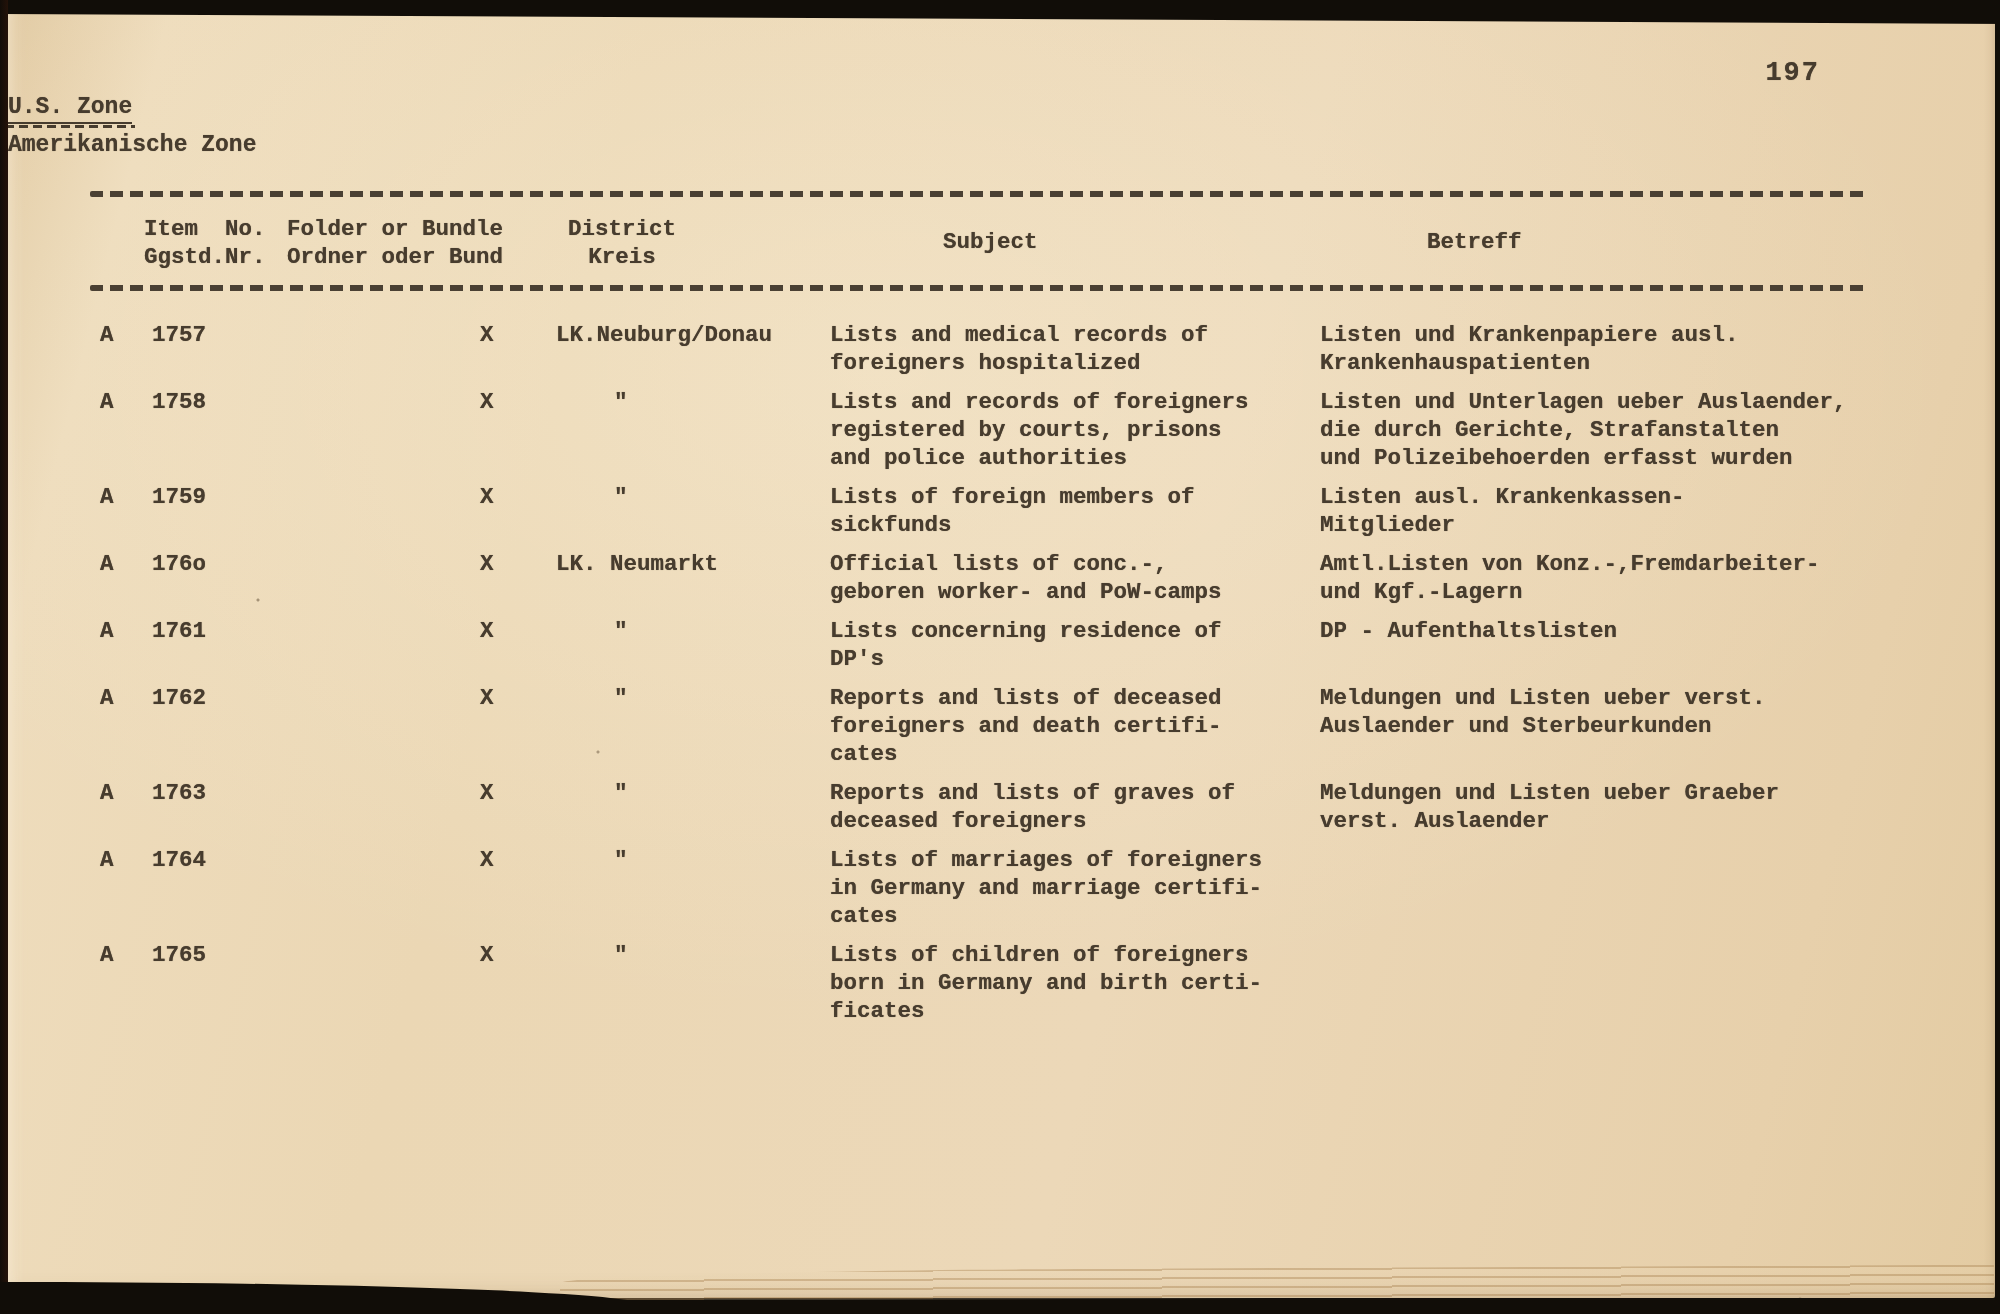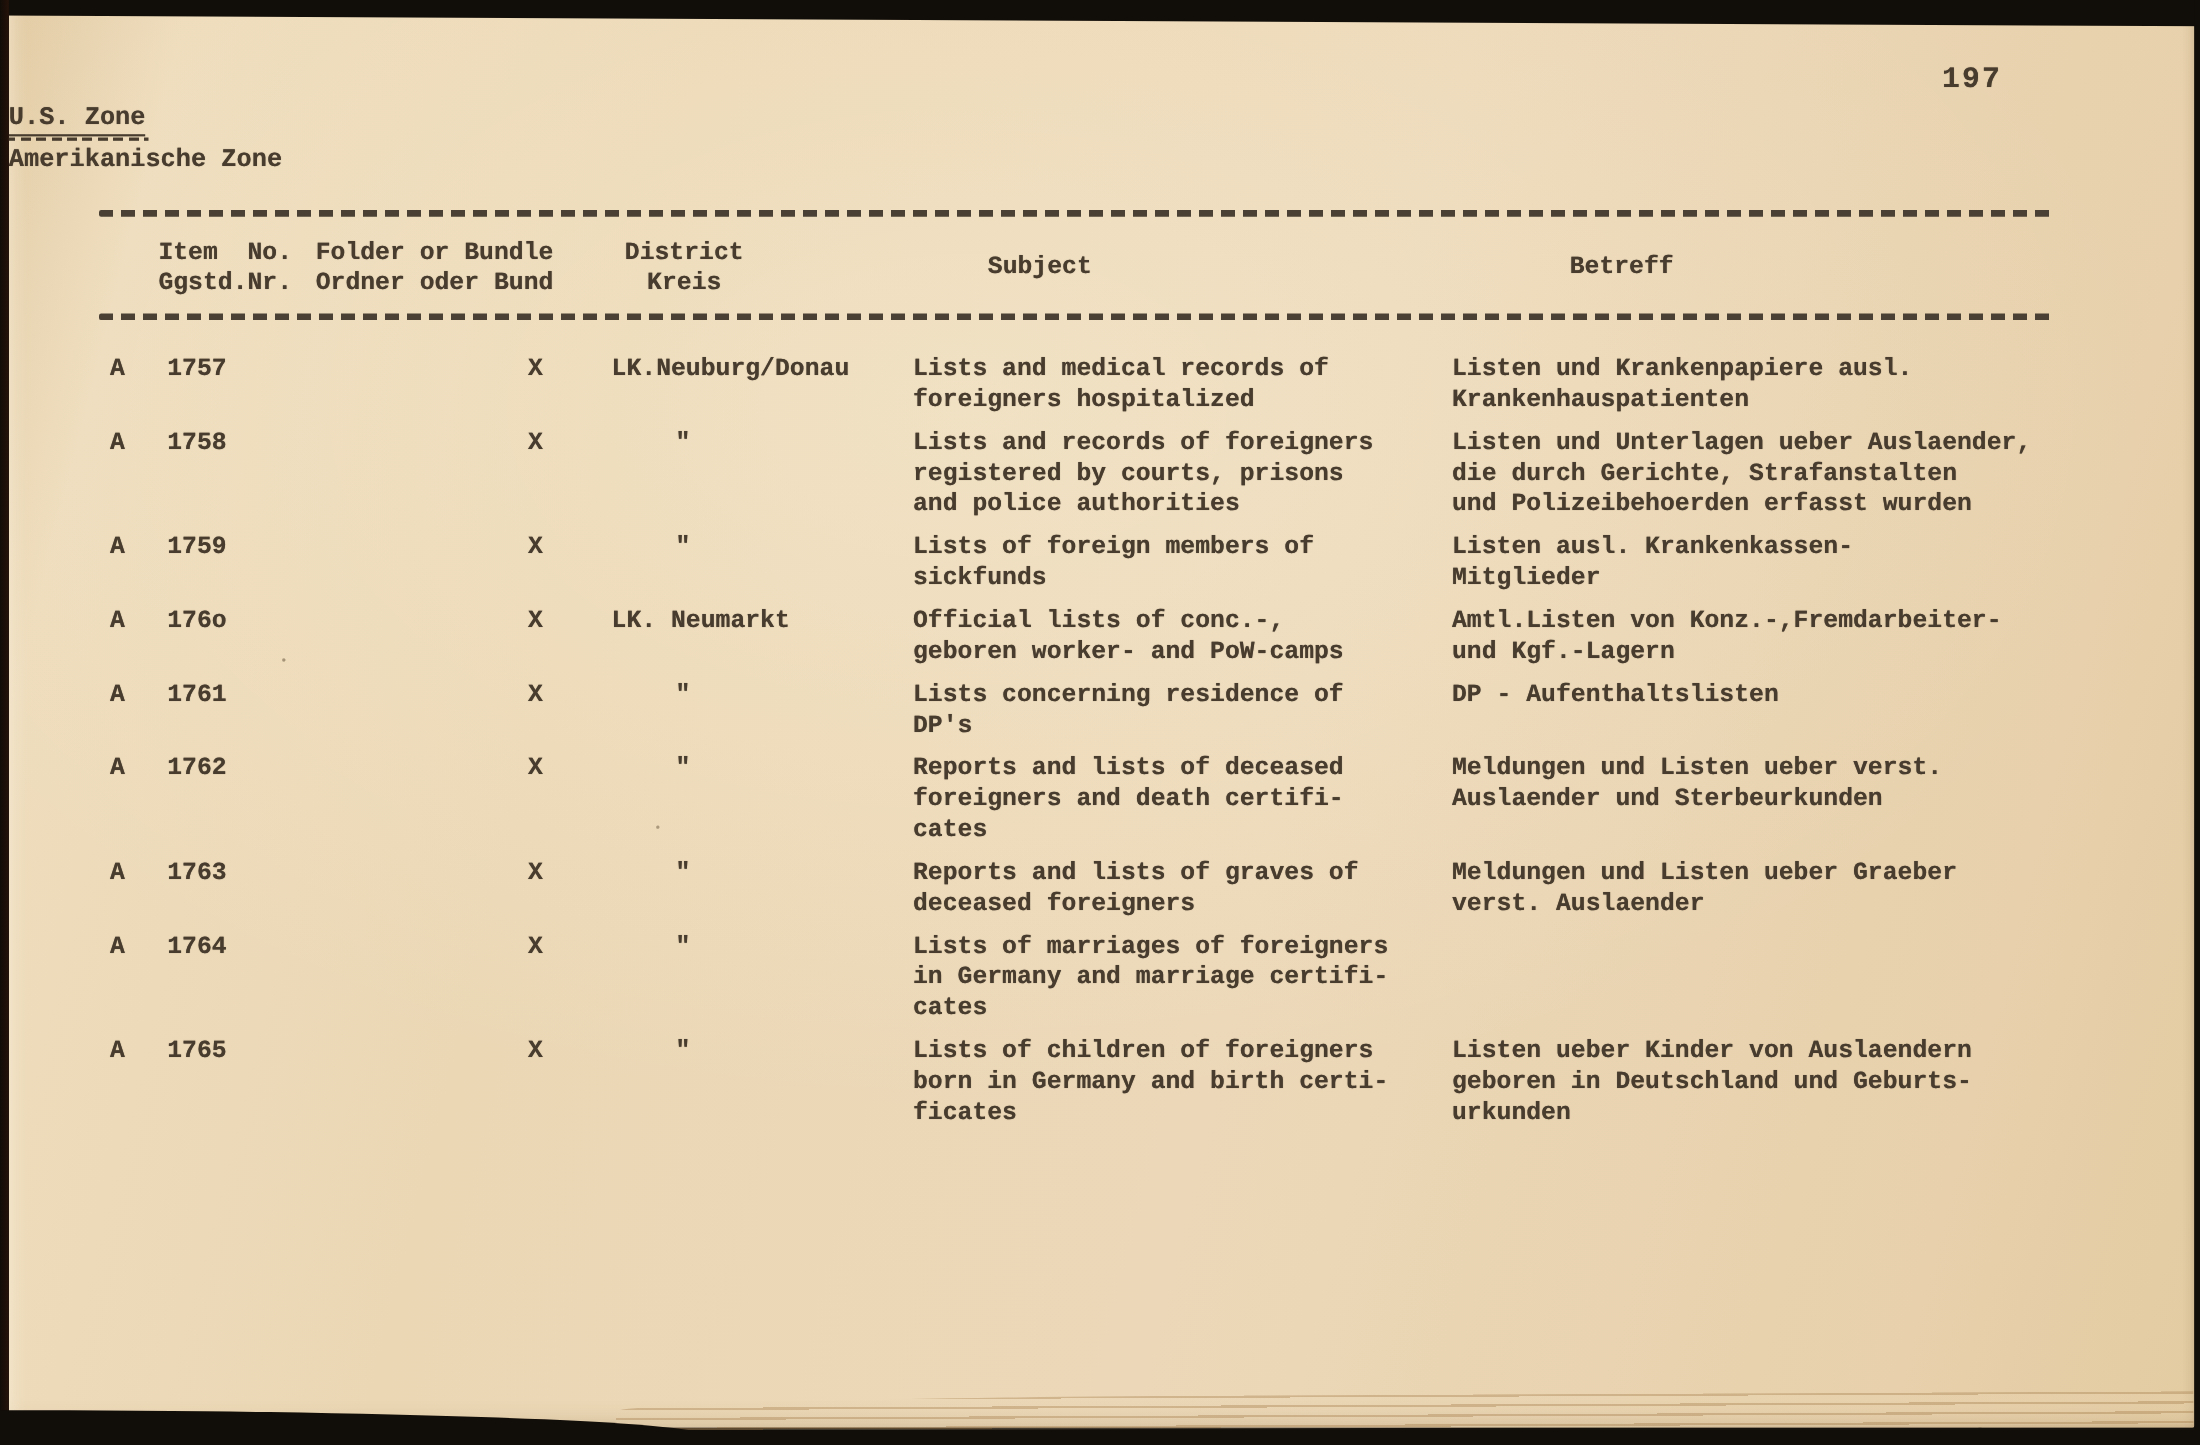--- a/index.html
+++ b/index.html
@@ -86,21 +86,21 @@
     margin-left: -10px; width: 1778px; height: 6px; border-radius: 2px;
     background: repeating-linear-gradient(90deg, #4a4033 0 13px, transparent 13px 20px);
   }
   .rule-2 { margin-top: 14px; }
 
   .thead { position: relative; height: 56px; margin-top: 18px; }
   .hdr { position: absolute; top: 0; white-space: pre-wrap; }
   .hdr-item     { left: 0; margin-left: 44px; }
   .hdr-folder   { left: 187px; }
   .hdr-district { left: 468px; text-align: center; }
-  .hdr-subject  { left: 798px; top: 13px; }
+  .hdr-subject  { left: 843px; top: 13px; }
   .hdr-betreff  { left: 1327px; top: 13px; text-align: center; }
 
   .rows { margin-top: 30px; }
   .row {
     display: grid;
     grid-template-columns: 52px 328px 76px 274px 490px auto;
     align-items: start;
     margin-bottom: 11px;
   }
   .cell { white-space: pre-wrap; }
@@ -228,23 +228,20 @@
   </div>
 
   <div class="row">
     <span class="cell c-letter">A</span>
     <span class="cell c-number">1765</span>
     <span class="cell c-x">X</span>
     <span class="cell c-district ditto">"</span>
     <span class="cell c-subject">Lists of children of foreigners
 born in Germany and birth certi-
 ficates</span>
-    <span class="cell c-betreff">Listen ueber Kinder von Auslaendern
-geboren in Deutschland und Geburts-
-urkunden</span>
   </div>
 </div>
 
     </div>
   </div>
 
   <div class="stack-lines"></div>
   <div class="edge edge-top"></div>
   <div class="edge edge-left"></div>
   <div class="edge edge-right"></div>

